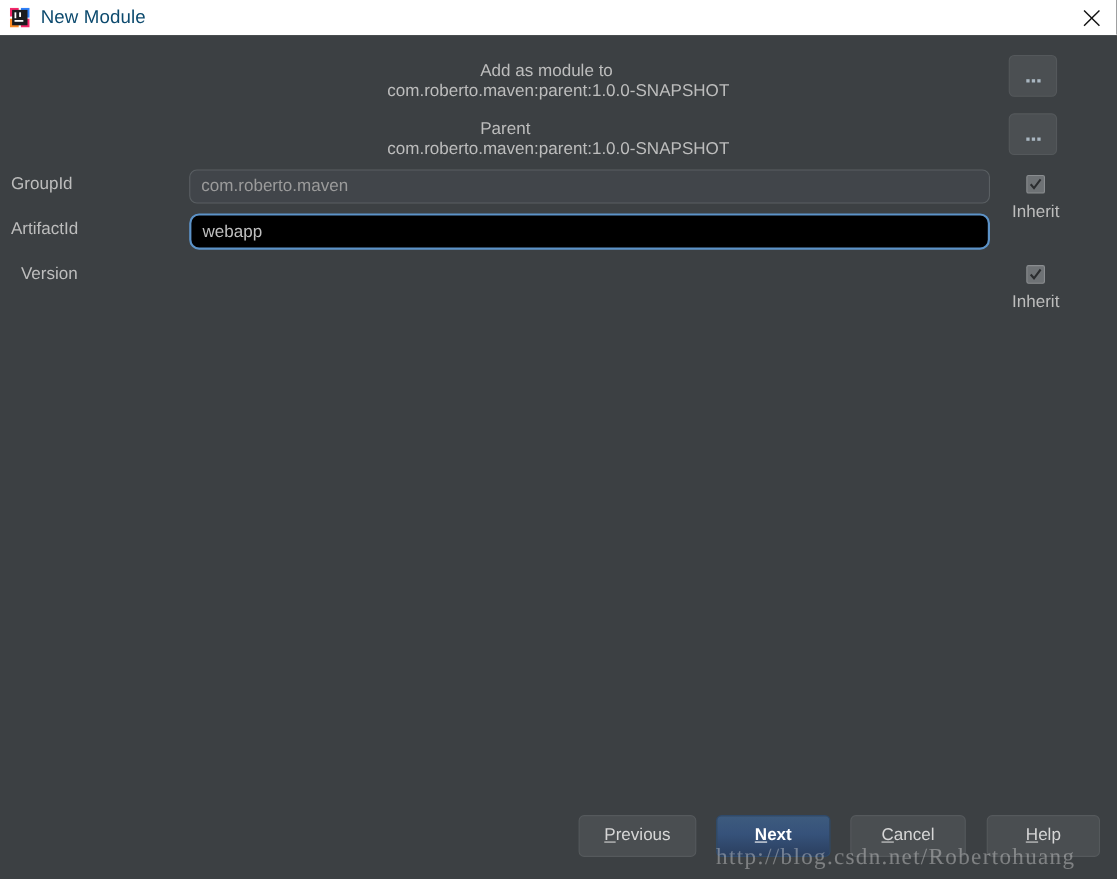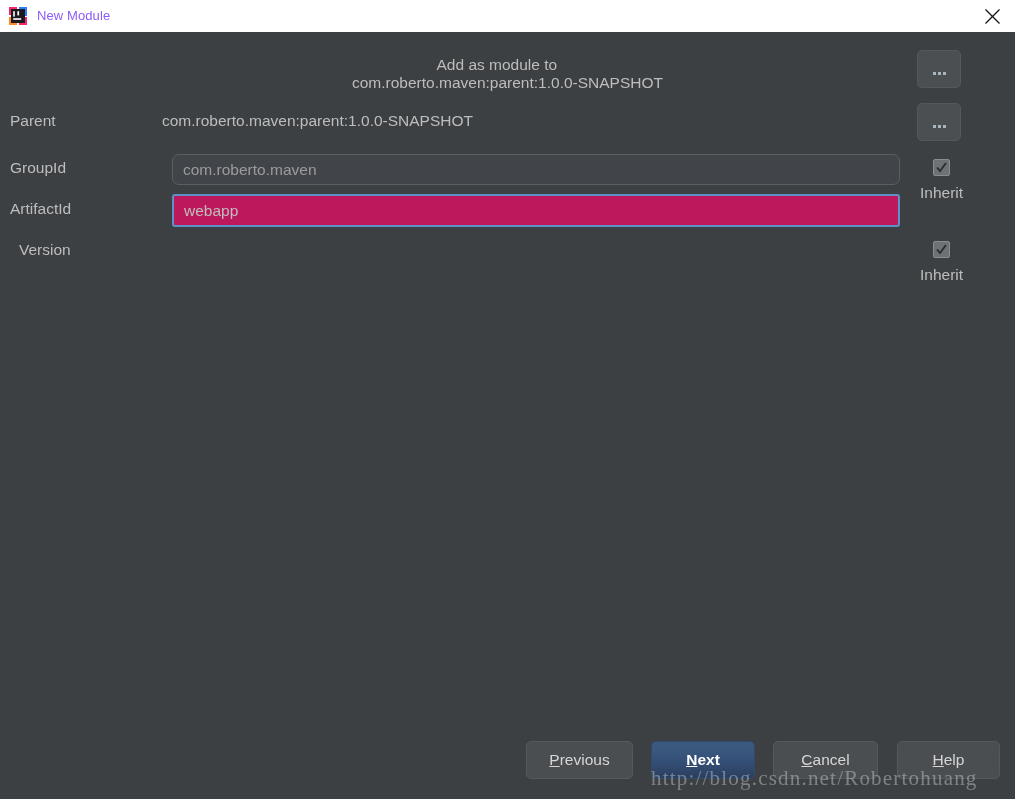--- a/index.html
+++ b/index.html
@@ -28,22 +28,22 @@
   .app-icon {
     width: 18px;
     height: 18px;
     margin-left: 9px;
     margin-right: 10px;
     position: relative;
     flex: 0 0 auto;
   }
   .app-icon svg { display: block; }
   .title-text {
-    font-size: 13px;
-    color: #8b5cf6;
+    font-size: 17px;
+    color: #0c4a6e;
     letter-spacing: 0.1px;
     font-family: "Liberation Sans", sans-serif;
   }
   .close-btn {
     position: absolute;
     right: 0;
     top: 0;
     width: 46px;
     height: 32px;
     display: flex;
@@ -94,24 +94,24 @@
     border: 1px solid #5a5f63;
     display: flex;
     align-items: center;
     color: #9b9b9b;
     font-size: 15.5px;
     padding-left: 10px;
     border-radius: 7px;
   }
   .field.focused {
     border: 2px solid #5c92c7;
-    background: #be185d;
+    background: #000000;
     color: #bfbfbf;
     height: 33px;
-    border-radius: 3px;
+    border-radius: 9px;
   }
 
   
   .browse-btn {
     position: absolute;
     width: 44px;
     height: 38px;
     background: #4b4f52;
     border: 1px solid #54585b;
     border-radius: 5px;
@@ -234,21 +234,21 @@
     <div class="row-value">com.roberto.maven:parent:1.0.0-SNAPSHOT</div>
   </div>
   <div class="browse-btn" style="left:917px; top:18px;">
     <span class="dots">
         <i></i>
         <i></i>
         <i></i>
       </span>
   </div>
 
-  <div class="row" style="top:77px; height:24px;">
+  <div class="row" style="top:77px; height:24px;flex-direction:column;">
     <div class="row-label" style="width:162px;">Parent</div>
     <div class="row-value">com.roberto.maven:parent:1.0.0-SNAPSHOT</div>
   </div>
   <div class="browse-btn" style="left:917px; top:71px;">
     <span class="dots">
         <i></i>
         <i></i>
         <i></i>
       </span>
   </div>

